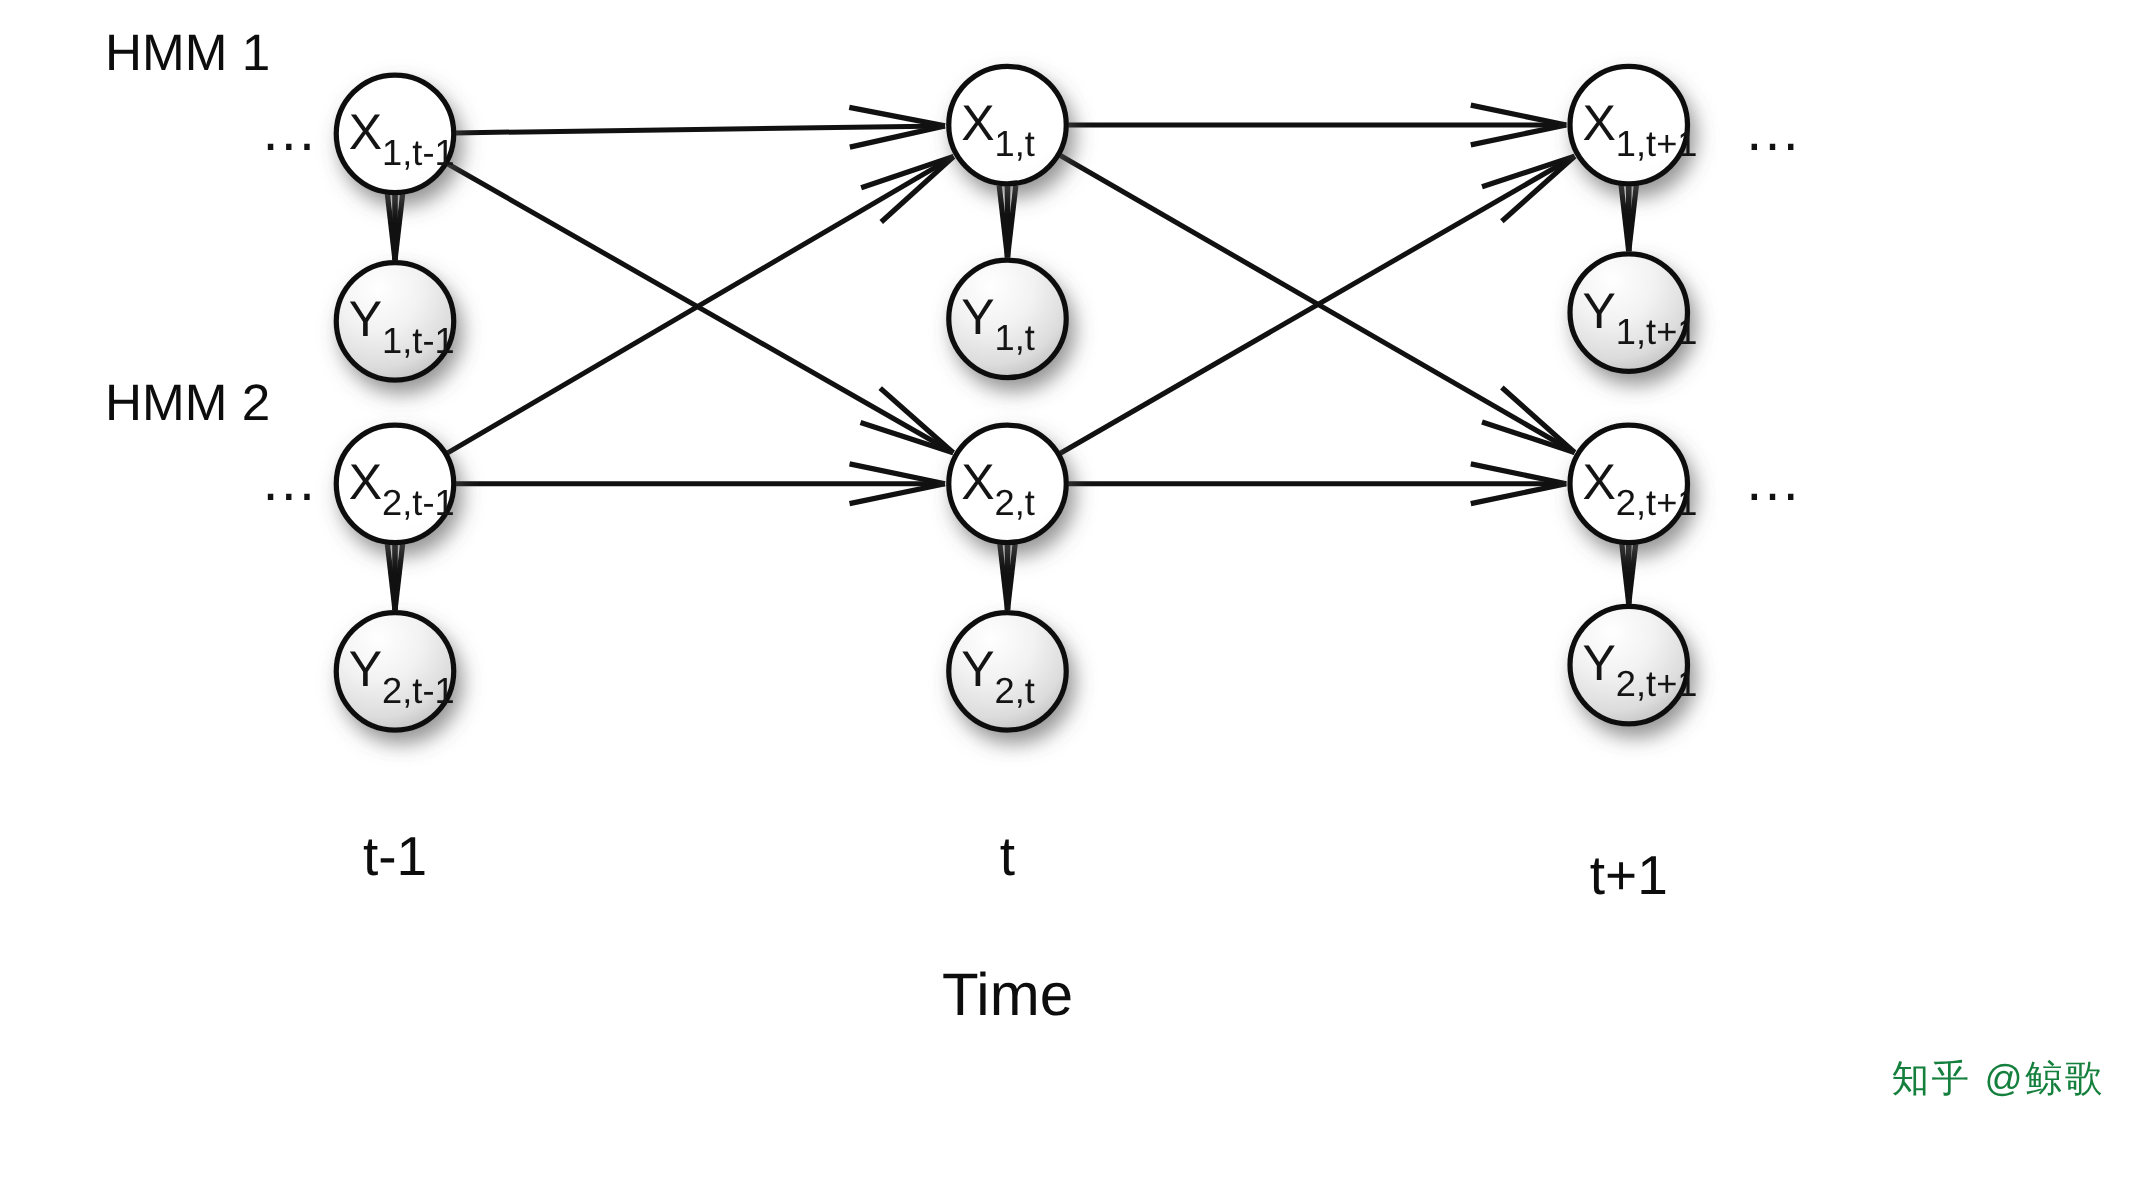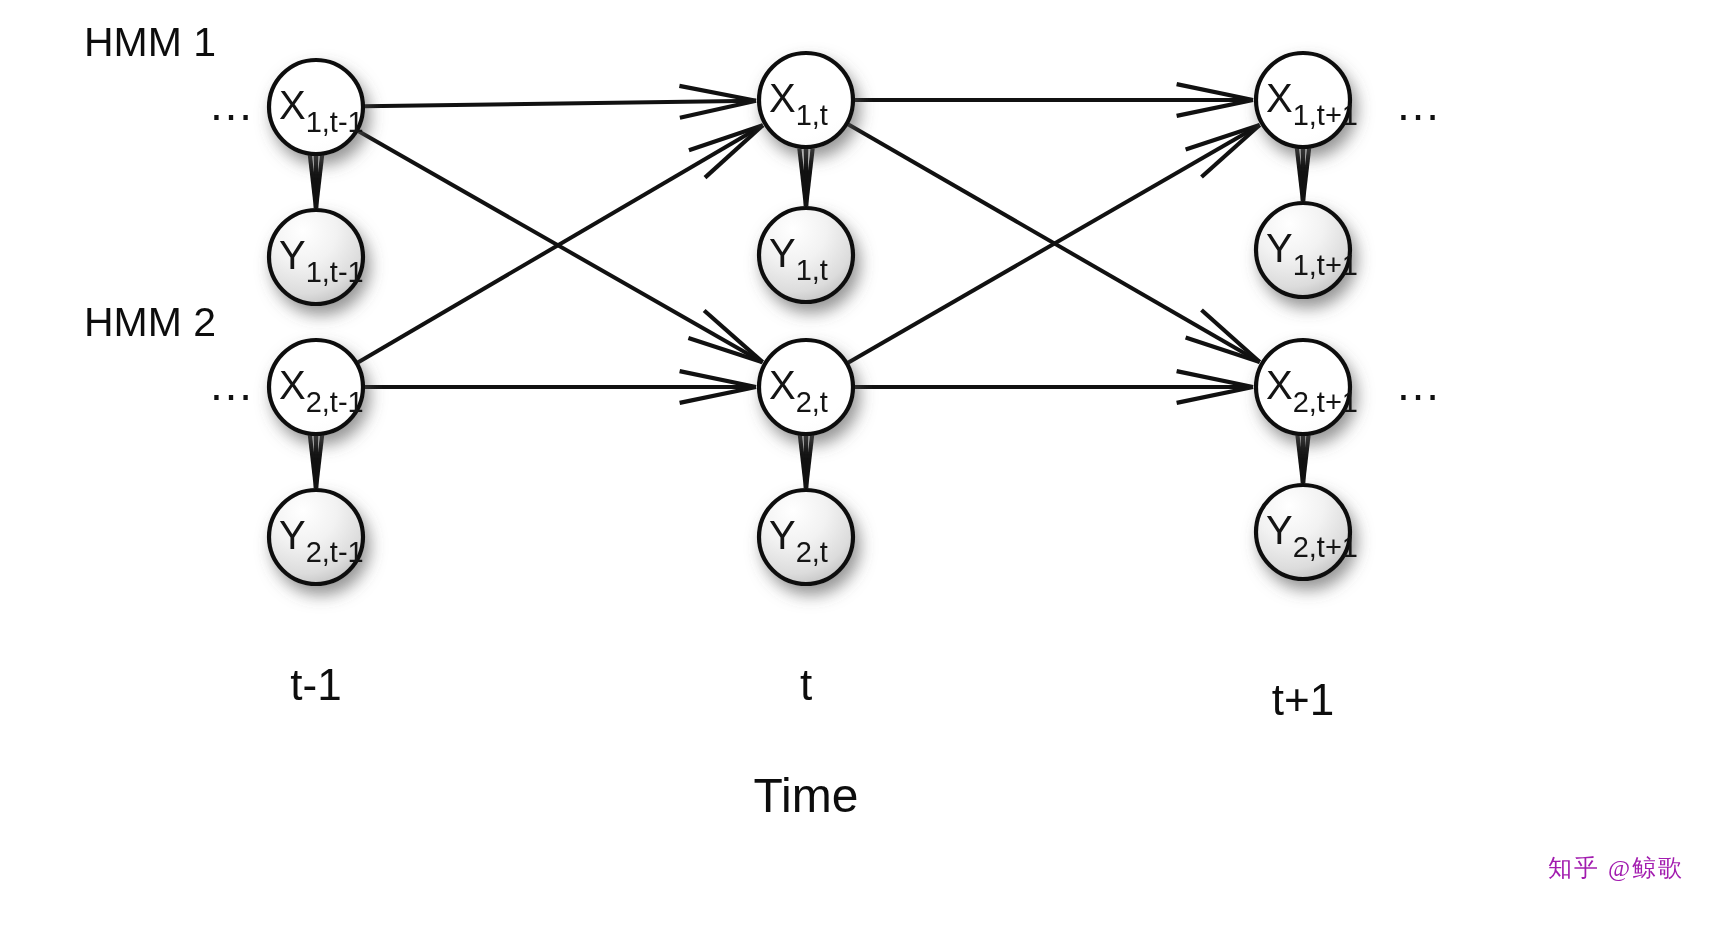--- a/index.html
+++ b/index.html
@@ -51,23 +51,23 @@
   }
   .time-label {
     font-family: "Liberation Sans", "DejaVu Sans", sans-serif;
     font-size: 48px;
     fill: #0d0d0d;
   }
   .watermark {
     position: absolute;
     right: 34px;
     bottom: 62px;
-    font-family: Liberation Serif, serif;
-    font-size: 24px;
-    color: #a21caf;
+    font-family: Liberation Sans, sans-serif;
+    font-size: 30px;
+    color: #15803d;
     letter-spacing: 2px;
     white-space: nowrap;
     user-select: none;
   }
 </style>
 </head>
 <body>
 
 <div id="stage">
 

